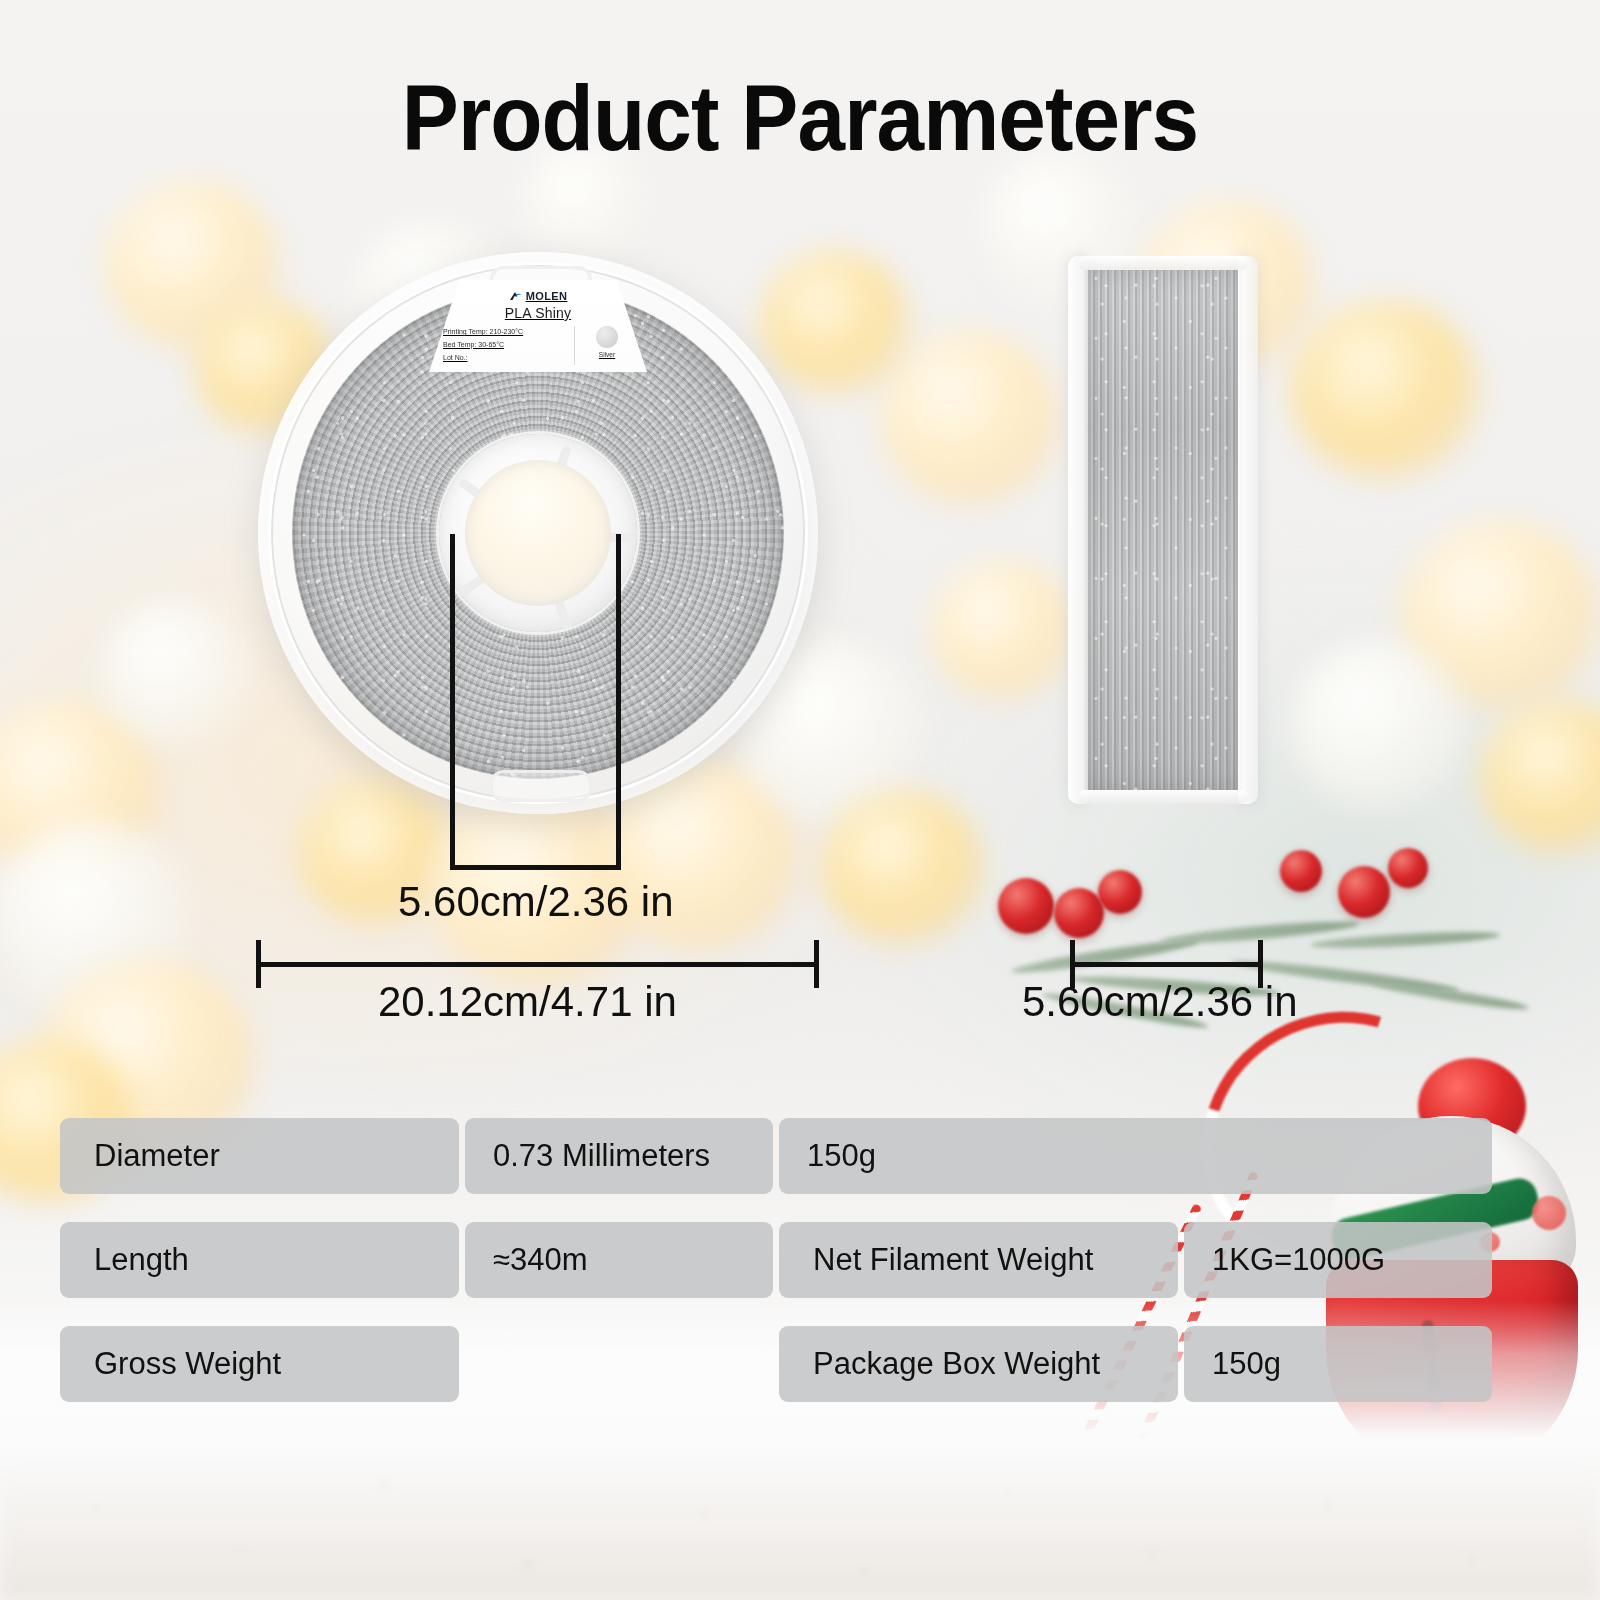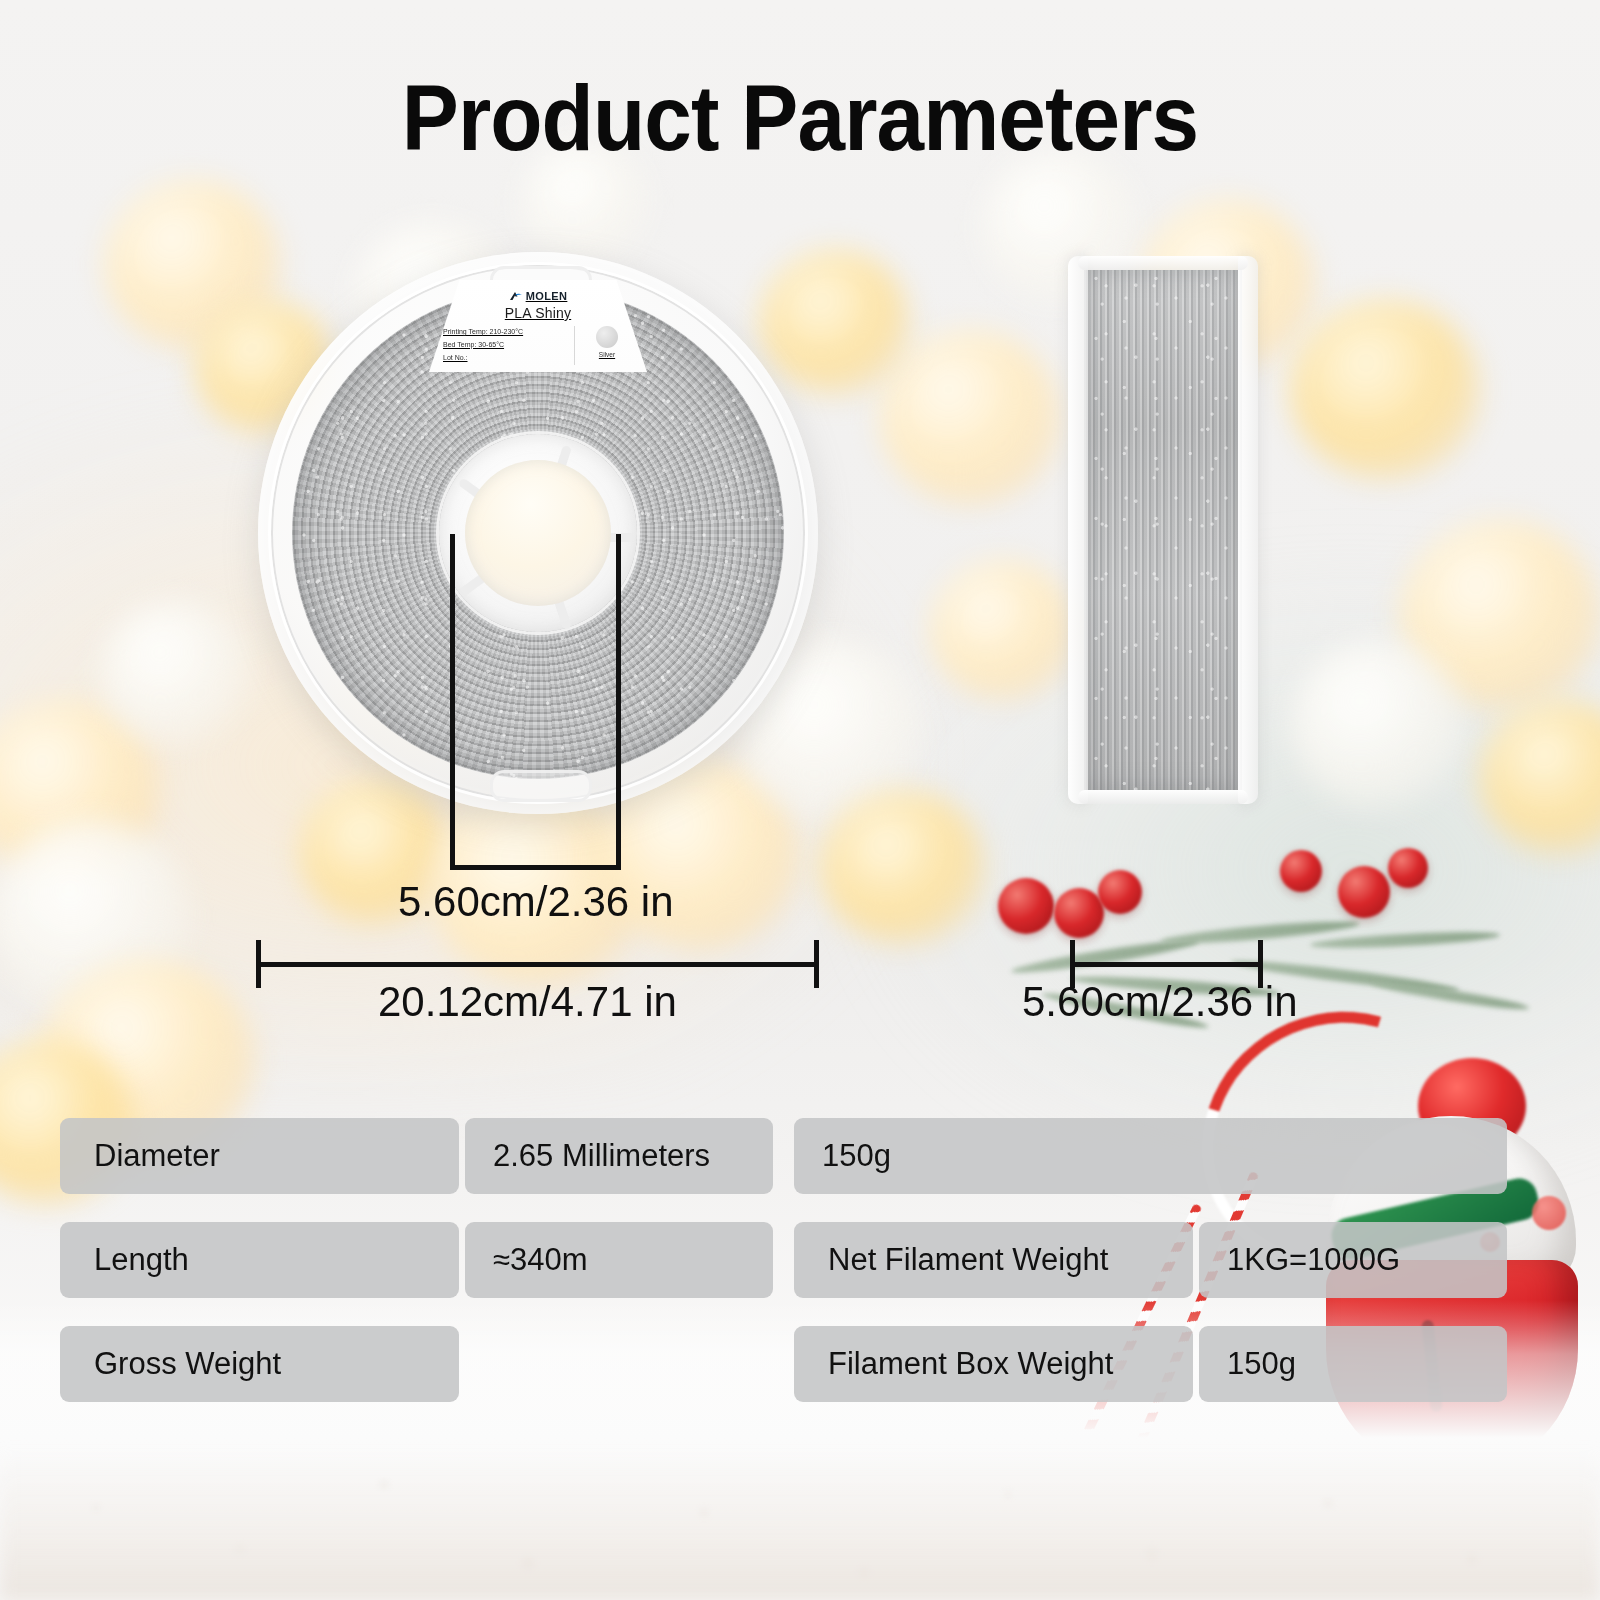--- a/index.html
+++ b/index.html
@@ -252,21 +252,21 @@
   
   .vline{position:absolute;width:5px;background:#111;}
   .hline{position:absolute;height:5px;background:#111;}
   .dim-text{
     position:absolute;font-size:42px;color:#101010;white-space:nowrap;
     font-family:"Liberation Sans",sans-serif;
   }
 
   
   .spec-table{position:absolute;left:60px;top:1118px;width:1480px;}
-  .spec-row{display:flex;gap:21px;margin-bottom:28px;}
+  .spec-row{display:flex;gap:6px;margin-bottom:28px;}
   .spec-col{display:flex;gap:6px;}
   .spec-col.left{width:713px;}
   .spec-col.right{width:713px;}
   .cell{
     background:rgba(196,197,198,.88);
     border-radius:9px;height:76px;display:flex;align-items:center;
     box-sizing:border-box;padding:0 34px;
     font-size:31px;color:#111;
     font-family:"Liberation Sans Narrow","Liberation Sans",sans-serif;
   }
@@ -412,21 +412,21 @@
     <div class="vline" style="left:1258px;top:940px;height:48px;"></div>
     <div class="hline" style="left:1070px;top:962px;width:193px;"></div>
     <div class="dim-text" style="left:1022px;top:978px;">5.60cm/2.36 in</div>
   </div>
 
   <div class="spec-table">
 
     <div class="spec-row">
       <div class="spec-col left">
         <div class="cell key">Diameter</div>
-        <div class="cell val">2.65 Millimeters</div>
+        <div class="cell val">0.73 Millimeters</div>
       </div>
       <div class="spec-col right">
         <div class="cell val">150g</div>
       </div>
     </div>
 
     <div class="spec-row">
       <div class="spec-col left">
         <div class="cell key">Length</div>
         <div class="cell val">≈340m</div>
@@ -435,19 +435,19 @@
         <div class="cell key">Net Filament Weight</div>
         <div class="cell val">1KG=1000G</div>
       </div>
     </div>
 
     <div class="spec-row">
       <div class="spec-col left">
         <div class="cell key">Gross Weight</div>
       </div>
       <div class="spec-col right">
-        <div class="cell key">Filament Box Weight</div>
+        <div class="cell key">Package Box Weight</div>
         <div class="cell val">150g</div>
       </div>
     </div>
 
   </div>
 </div>
 
 </body></html>

